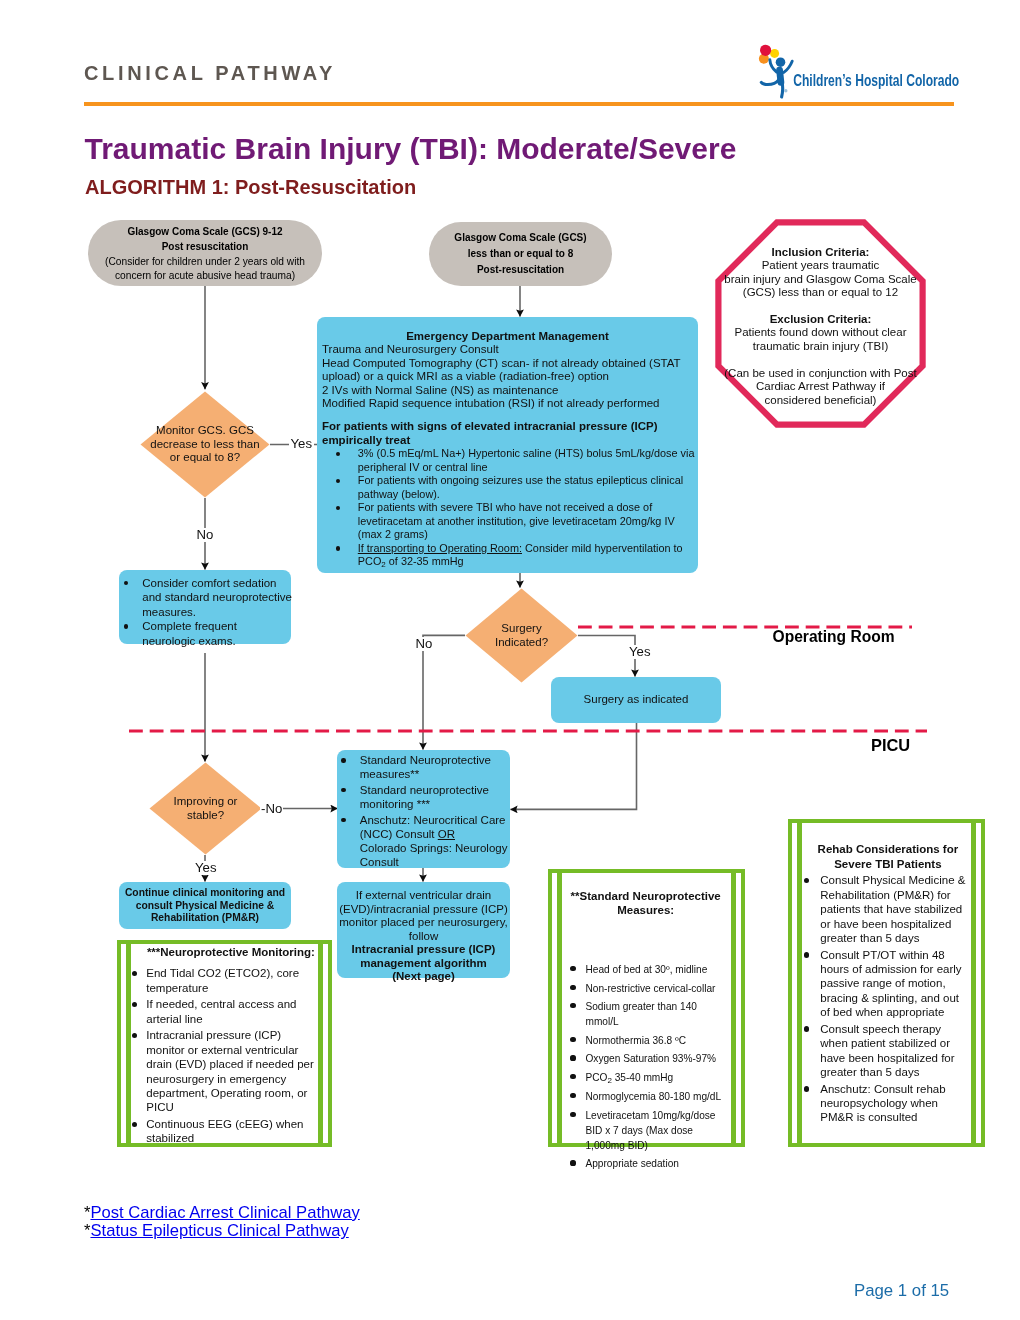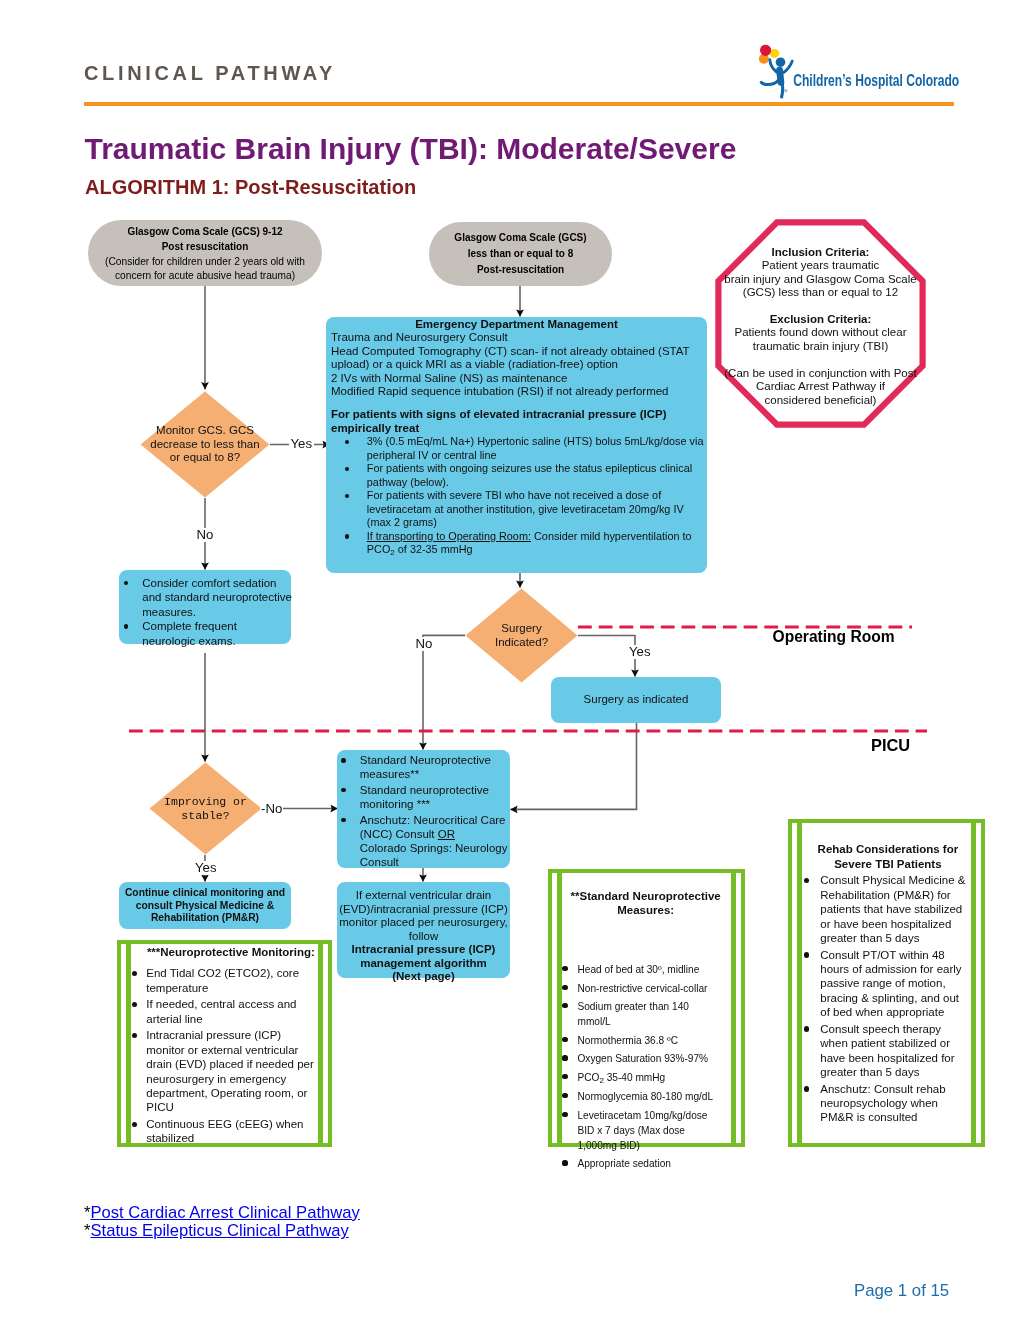--- a/index.html
+++ b/index.html
@@ -125,21 +125,21 @@
       </div>
     <div class="t" style="height:13.3px;"></div>
     <div class="t">
         <div class="ln ">(Can be used in conjunction with Post</div>
         <div class="ln ">Cardiac Arrest Pathway if</div>
         <div class="ln ">considered beneficial)</div>
       </div>
   </div>
 </div>
 
-<div class="abs blue" style="left:326px;top:317px;width:381px;height:256px;padding:0px 5px 0 5px;">
+<div class="abs blue" style="left:317px;top:317px;width:381px;height:256px;padding:12px 5px 0 5px;">
   <div class="t bold ctr" style="line-height:14.4px;">Emergency Department Management</div>
   <div class="t">
       <div class="ln ">Trauma and Neurosurgery Consult</div>
       <div class="ln ">Head Computed Tomography (CT) scan- if not already obtained (STAT</div>
       <div class="ln ">upload) or a quick MRI as a viable (radiation-free) option</div>
       <div class="ln ">2 IVs with Normal Saline (NS) as maintenance</div>
       <div class="ln ">Modified Rapid sequence intubation (RSI) if not already performed</div>
     </div>
   <div class="t" style="height:9.4px;"></div>
   <div class="t bold">
@@ -212,21 +212,21 @@
 
 <svg class="abs" style="left:578px;top:623.5px;width:336px;height:7px;">
   <line x1="0" y1="3" x2="334" y2="3" stroke="#E31A47" stroke-width="3" stroke-dasharray="13.8 6.9"></line>
 </svg>
 <div class="abs seclbl" style="left:772.5px;top:628px;font-size:15.6px;">Operating Room</div>
 <svg class="abs" style="left:129px;top:727.5px;width:800px;height:7px;">
   <line x1="0" y1="3" x2="798" y2="3" stroke="#E31A47" stroke-width="3" stroke-dasharray="13.8 6.9"></line>
 </svg>
 <div class="abs seclbl" style="left:871px;top:735.5px;font-size:16.4px;">PICU</div>
 
-<div class="abs" style="left:149px;top:762px;width:113px;height:93px;font-family:Liberation Mono, monospace;">
+<div class="abs" style="left:149px;top:762px;width:113px;height:93px;">
   <svg width="113" height="93" style="position:absolute;left:0;top:0;">
       <polygon points="56.5,0.5 112.5,46.5 56.5,92.5 0.5,46.5" fill="#F5AF73"></polygon>
     </svg>
   <div class="abs ctr t" style="left:0;top:33px;width:113px;">
       <div class="ln ">Improving or</div>
       <div class="ln ">stable?</div>
     </div>
 </div>
 <div class="abs elbl" style="left:260px;top:801.5px;padding:0 1px;">-No</div>
 <div class="abs elbl" style="left:193px;top:861px;padding:0 2px;">Yes</div>
@@ -301,21 +301,21 @@
   </div>
 </div>
 
 <div class="abs greenbox" style="left:548px;top:869px;width:197px;height:278px;">
   <div class="greenin"></div>
   <div class="abs" style="left:10.4px;top:15.5px;right:4px;line-height:15.1px;">
     <div class="t bold ctr" style="line-height:14.8px;margin-bottom:1.8px;padding-right:8px;">
         <div class="ln ">**Standard Neuroprotective</div>
         <div class="ln ">Measures:</div>
       </div>
-    <ul class="b bsp2 t" style="padding-left:0px;line-height:15.1px;font-size:10.15px;margin-top:44px;--pl:15.1px;--bd:5.2px;--bt:4.2px;">
+    <ul class="b bsp2 t" style="padding-left:8px;line-height:15.1px;font-size:10.15px;margin-top:44px;--pl:15.1px;--bd:5.2px;--bt:4.2px;">
         <li>
           <div class="ln">Head of bed at 30º, midline</div>
         </li>
         <li>
           <div class="ln">Non-restrictive cervical-collar</div>
         </li>
         <li>
           <div class="ln">Sodium greater than 140</div>
           <div class="ln">mmol/L</div>
         </li>

